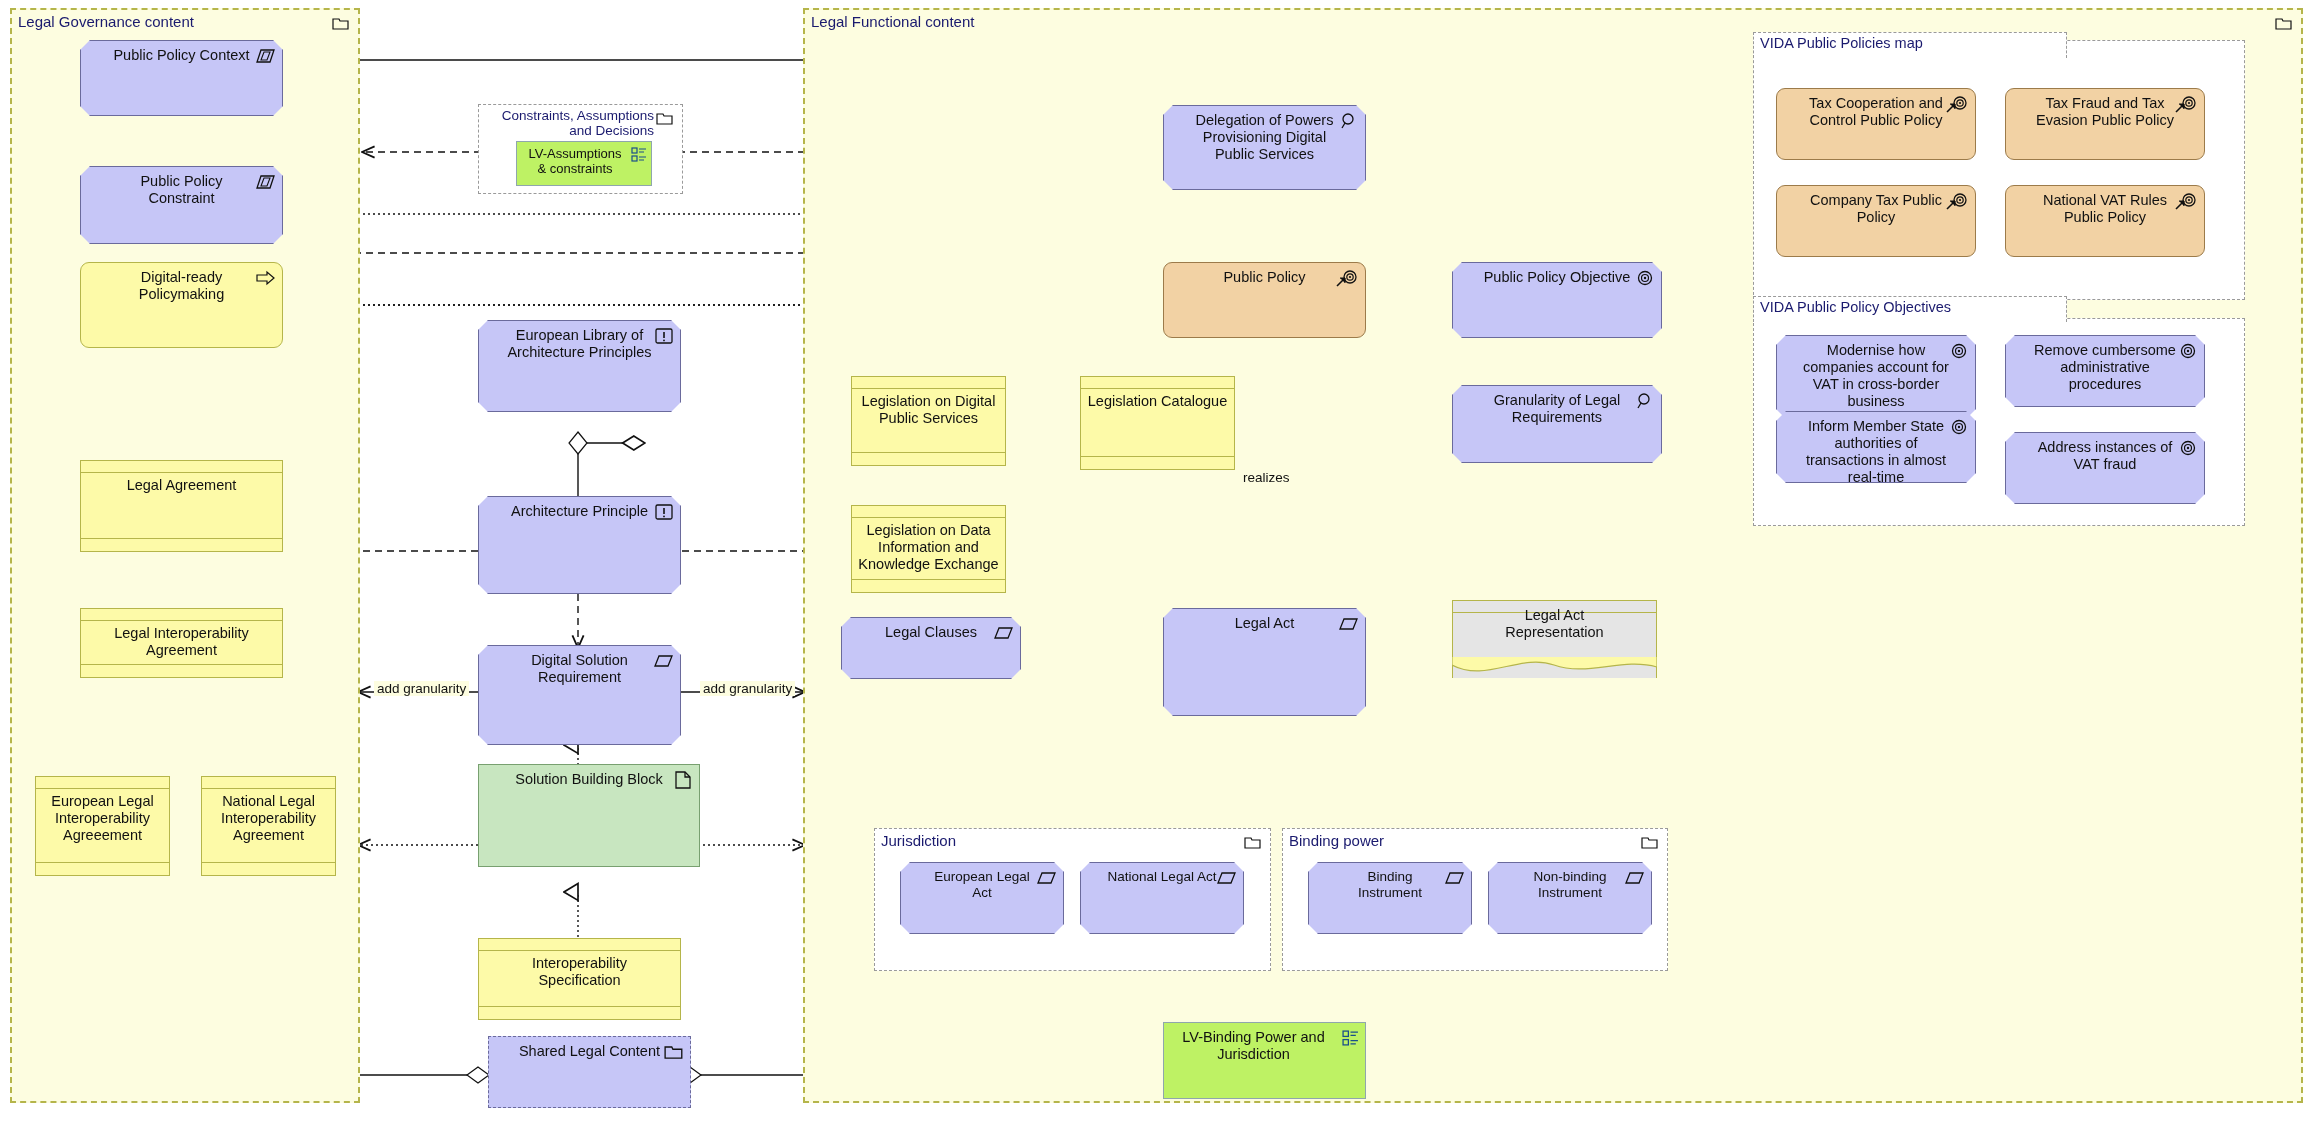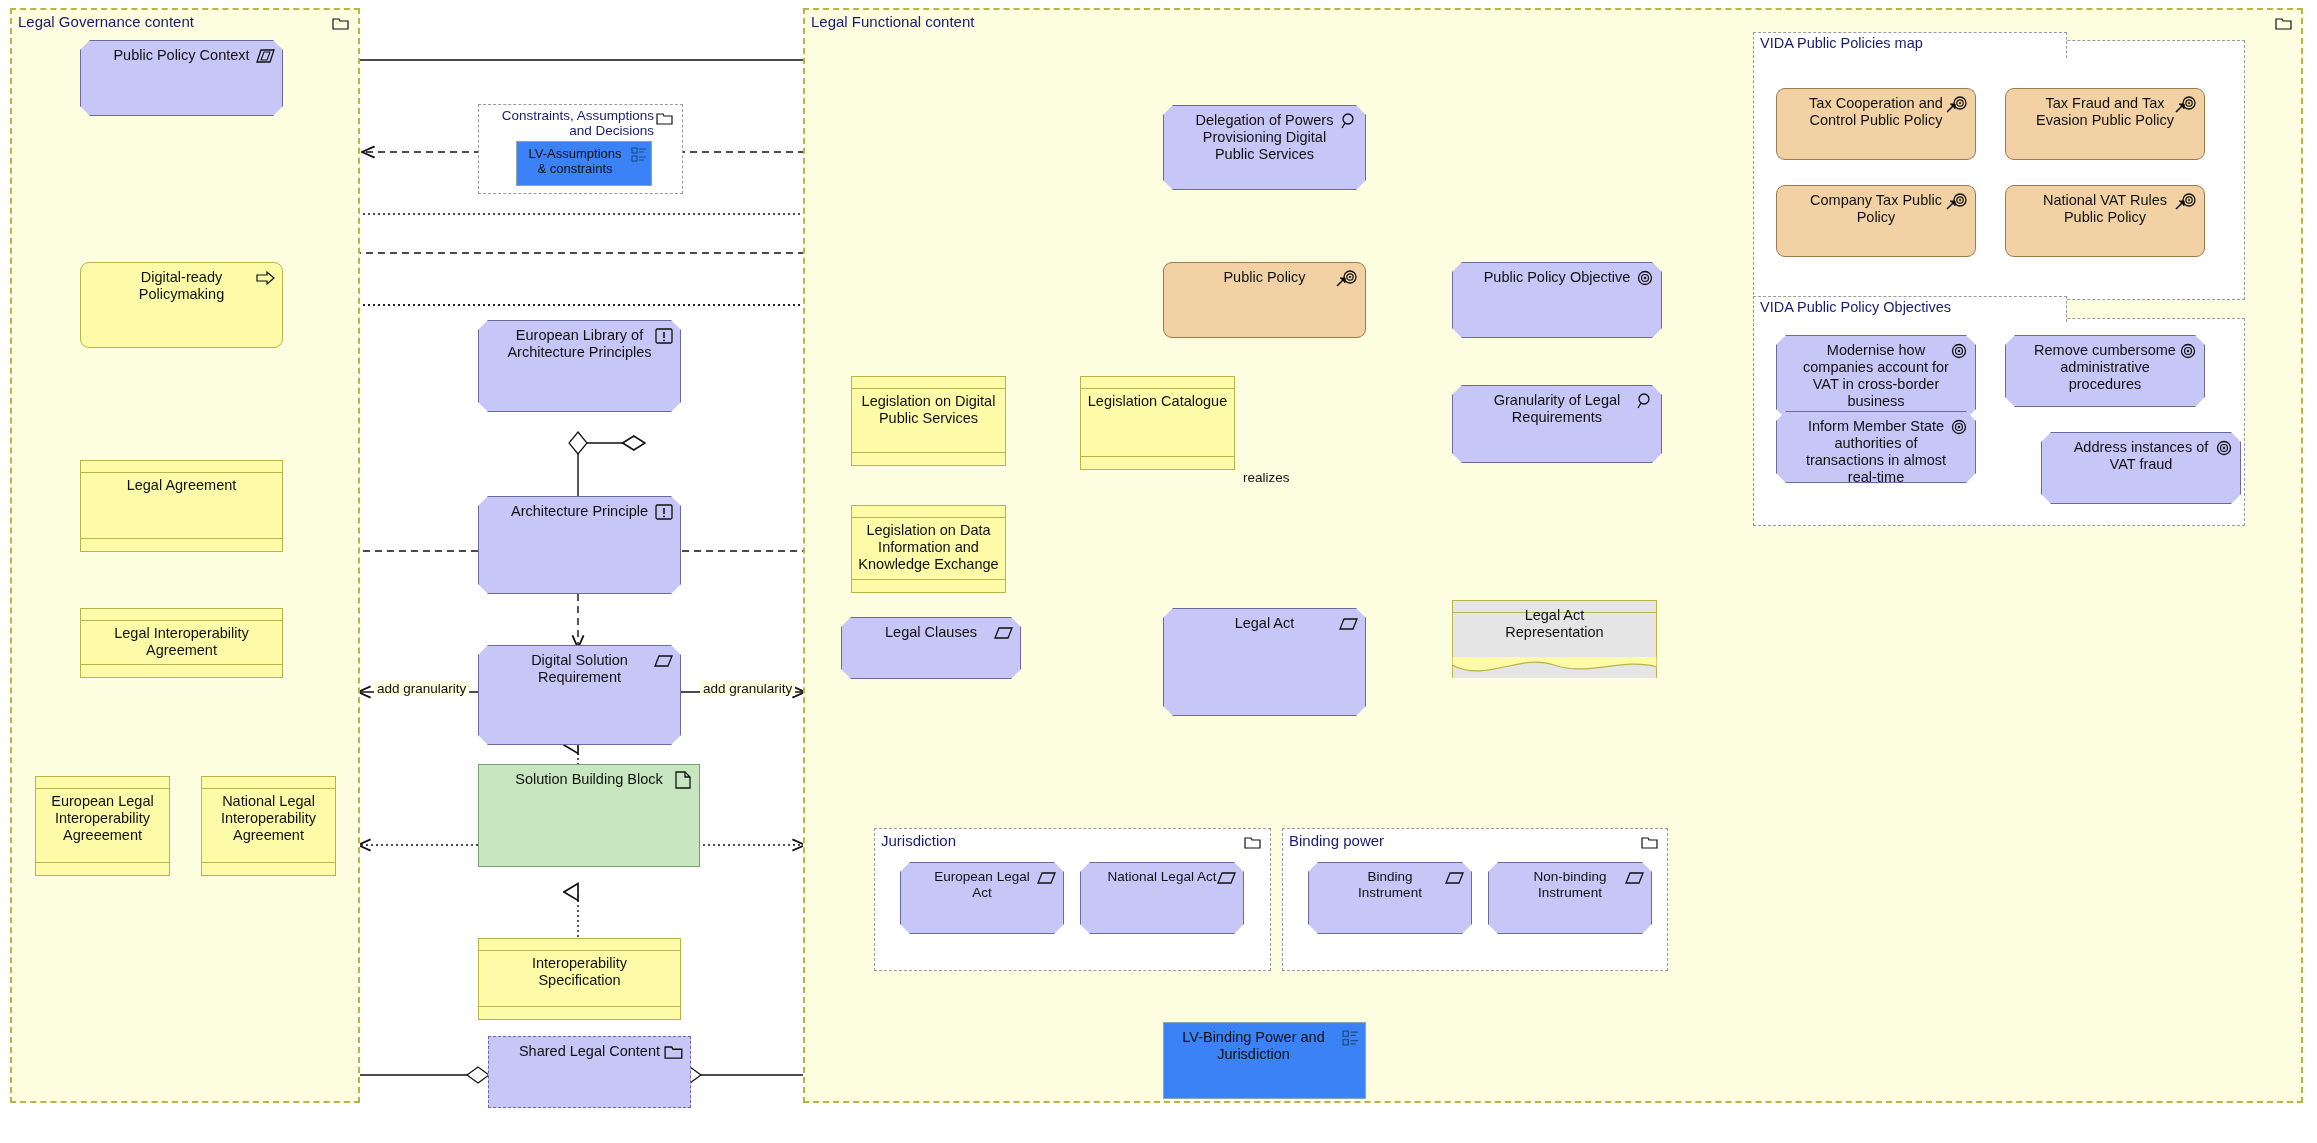--- a/index.html
+++ b/index.html
@@ -19,21 +19,21 @@
   .node{position:absolute;box-sizing:border-box;}
   .node .lbl{position:absolute;left:0;right:0;top:6px;text-align:center;font-size:14.5px;color:#111;line-height:1.18;padding:0 26px;}
   .node .ico{position:absolute;right:6px;top:6px;width:20px;height:18px;}
 
   
   .oct{background:#c6c6f7;border:1px solid #6a6a9c;
        clip-path:polygon(10px 0,calc(100% - 10px) 0,100% 10px,100% calc(100% - 10px),calc(100% - 10px) 100%,10px 100%,0 calc(100% - 10px),0 10px);}
   .oct-orange{background:#f2d2a4;border:1px solid #9c7b4a;border-radius:9px;}
   .rnd{background:#fdfaa8;border:1px solid #b5b54a;border-radius:9px;}
   .green{background:#c8e6c0;border:1px solid #78a070;}
-  .lv{background:#3b82f6;border:1px solid #8fa6ad;}
+  .lv{background:#bef264;border:1px solid #8fa6ad;}
   .dashedblue{background:#c6c6f7;border:1px dashed #6a6a9c;}
 
   
   .band{background:#fdfaa8;border:1px solid #b5b54a;}
   .band .b1{position:absolute;left:0;right:0;top:11px;height:1px;background:#b5b54a;}
   .band .b2{position:absolute;left:0;right:0;bottom:12px;height:1px;background:#b5b54a;}
   .band .lbl{top:16px;}
 
   
   .note{background:#e5e5e5;border:1px solid #b5b54a;border-bottom:none;}
@@ -161,20 +161,27 @@
   </div>
 
   <div class="node oct" style="left:80px;top:40px;width:203px;height:76px;">
     <div class="lbl">Public Policy Context</div>
     <svg class="ico" viewBox="0 0 20 18">
       <path d="M5,3 L18,3 L14,15 L1,15 Z" fill="none" stroke="#111" stroke-width="1.3"></path>
       <path d="M8,5 L14,5 L11,13 L5,13 Z" fill="none" stroke="#111" stroke-width="1.1"></path>
     </svg>
   </div>
 
+  <div class="node oct" style="left:80px;top:166px;width:203px;height:78px;">
+    <div class="lbl">Public Policy Constraint</div>
+    <svg class="ico" viewBox="0 0 20 18">
+      <path d="M5,3 L18,3 L14,15 L1,15 Z" fill="none" stroke="#111" stroke-width="1.3"></path>
+      <path d="M8,5 L14,5 L11,13 L5,13 Z" fill="none" stroke="#111" stroke-width="1.1"></path>
+    </svg>
+  </div>
 
   <div class="node rnd" style="left:80px;top:262px;width:203px;height:86px;">
     <div class="lbl">Digital-ready Policymaking</div>
     <svg class="ico" viewBox="0 0 20 18">
       <path d="M1,6 L11,6 L11,3 L18,9 L11,15 L11,12 L1,12 Z" fill="none" stroke="#111" stroke-width="1.2"></path>
     </svg>
   </div>
 
   <div class="node band" style="left:80px;top:460px;width:203px;height:92px;">
     <div class="b1"></div>
@@ -457,21 +464,21 @@
     </svg>
   </div>
   <div class="node oct" style="left:1776px;top:411px;width:200px;height:72px;">
     <div class="lbl">Inform Member State authorities of transactions in almost real-time</div>
     <svg class="ico" viewBox="0 0 20 18">
       <circle cx="10" cy="9" r="6.5" fill="none" stroke="#111" stroke-width="1.3"></circle>
       <circle cx="10" cy="9" r="3.5" fill="none" stroke="#111" stroke-width="1.2"></circle>
       <circle cx="10" cy="9" r="1.2" fill="#111"></circle>
     </svg>
   </div>
-  <div class="node oct" style="left:2005px;top:432px;width:200px;height:72px;margin-left:36px;">
+  <div class="node oct" style="left:2005px;top:432px;width:200px;height:72px;">
     <div class="lbl">Address instances of VAT fraud</div>
     <svg class="ico" viewBox="0 0 20 18">
       <circle cx="10" cy="9" r="6.5" fill="none" stroke="#111" stroke-width="1.3"></circle>
       <circle cx="10" cy="9" r="3.5" fill="none" stroke="#111" stroke-width="1.2"></circle>
       <circle cx="10" cy="9" r="1.2" fill="#111"></circle>
     </svg>
   </div>
 
 </div>
 

